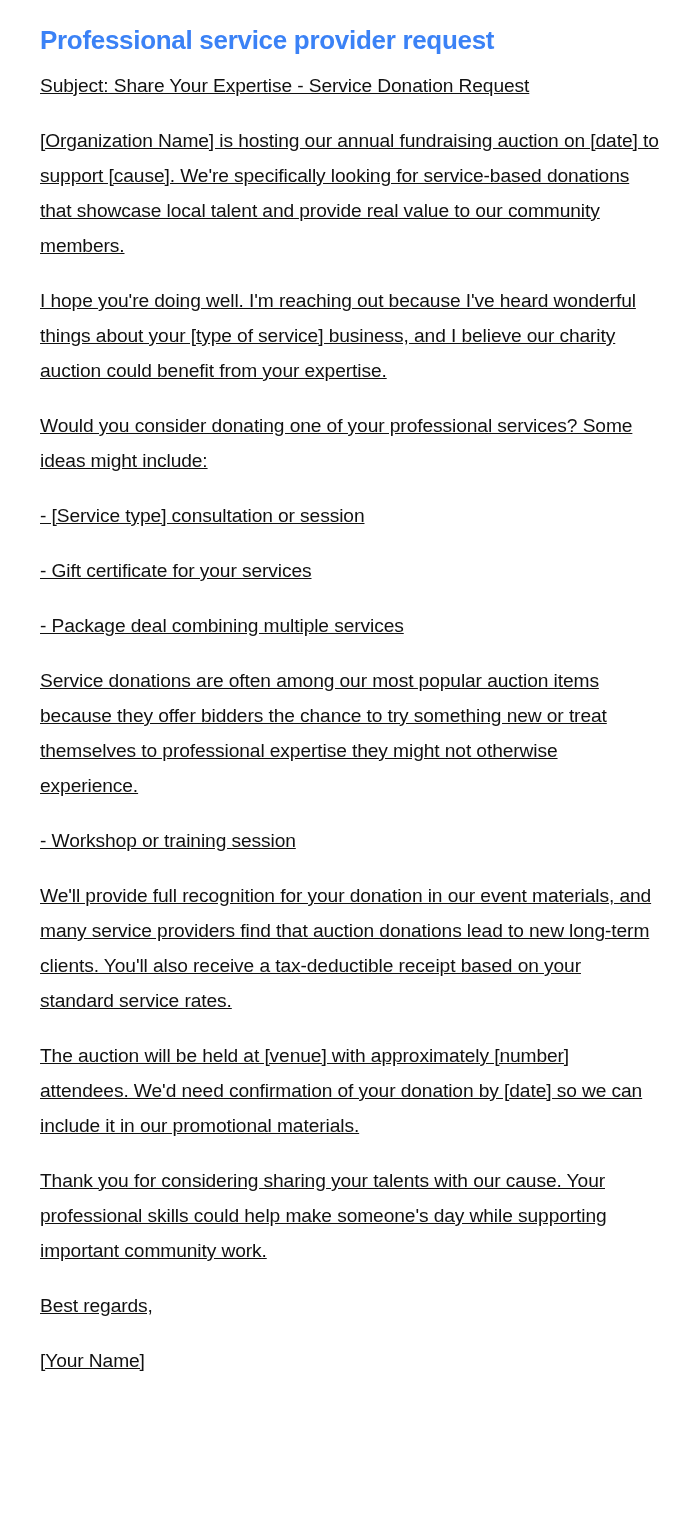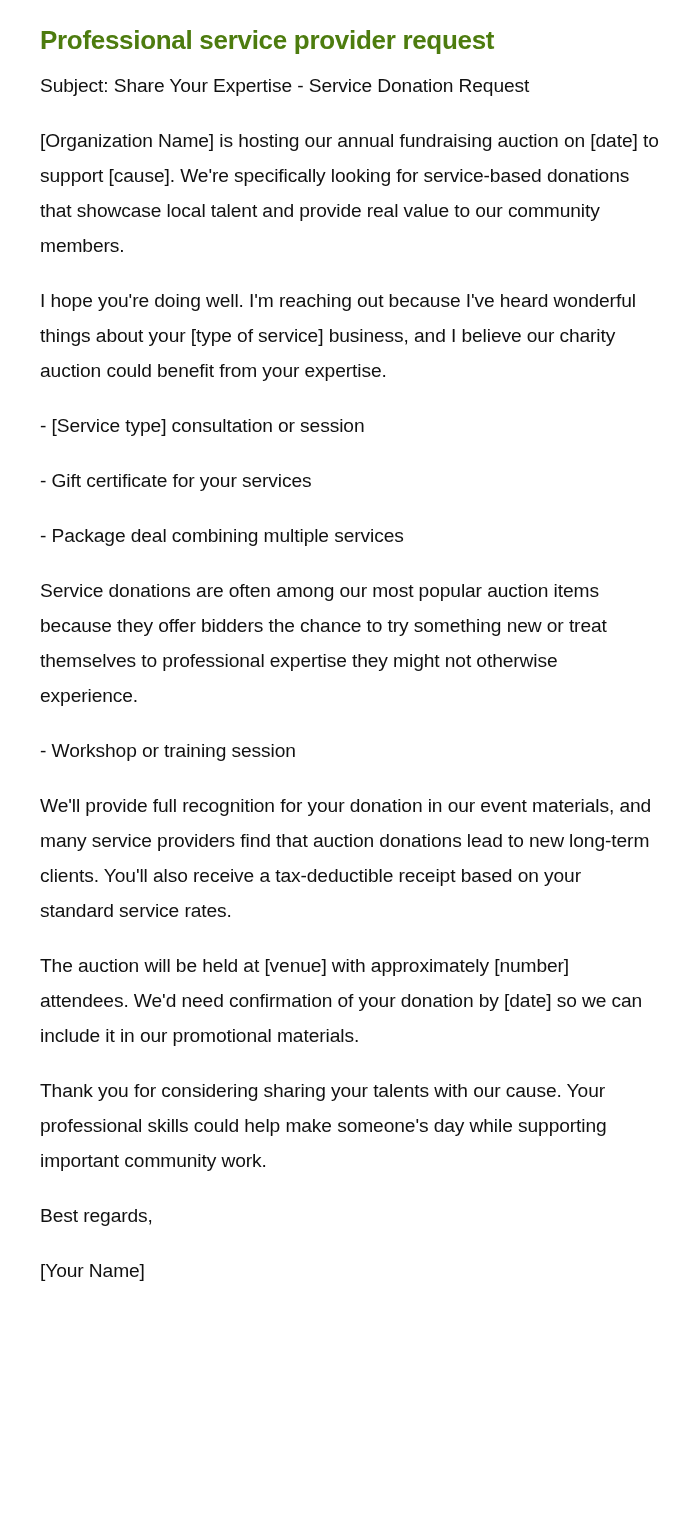--- a/index.html
+++ b/index.html
@@ -17,37 +17,39 @@
     .doc {
       padding: 22px 40px 0 40px;
       width: 620px;
     }
     .title {
       font-size: 26px;
       font-weight: bold;
       line-height: 36px;
       margin: 0 0 10px 0;
       letter-spacing: -0.3px;
-      color: #4d7c0f;
+      color: #3b82f6;
     }
     .para {
       font-size: 19.2px;
       line-height: 35px;
       margin: 0 0 20px 0;
       letter-spacing: -0.1px;
+      text-decoration: underline;
     }
   </style>
 </head>
 <body>
 
 <div class="doc">
   <h1 class="title">Professional service provider request</h1>
   <p class="para">Subject: Share Your Expertise - Service Donation Request</p>
   <p class="para">[Organization Name] is hosting our annual fundraising auction on [date] to support [cause]. We're specifically looking for service-based donations that showcase local talent and provide real value to our community members.</p>
   <p class="para">I hope you're doing well. I'm reaching out because I've heard wonderful things about your [type of service] business, and I believe our charity auction could benefit from your expertise.</p>
+  <p class="para">Would you consider donating one of your professional services? Some ideas might include:</p>
   <p class="para">- [Service type] consultation or session</p>
   <p class="para">- Gift certificate for your services</p>
   <p class="para">- Package deal combining multiple services</p>
   <p class="para">Service donations are often among our most popular auction items because they offer bidders the chance to try something new or treat themselves to professional expertise they might not otherwise experience.</p>
   <p class="para">- Workshop or training session</p>
   <p class="para">We'll provide full recognition for your donation in our event materials, and many service providers find that auction donations lead to new long-term clients. You'll also receive a tax-deductible receipt based on your standard service rates.</p>
   <p class="para">The auction will be held at [venue] with approximately [number] attendees. We'd need confirmation of your donation by [date] so we can include it in our promotional materials.</p>
   <p class="para">Thank you for considering sharing your talents with our cause. Your professional skills could help make someone's day while supporting important community work.</p>
   <p class="para">Best regards,</p>
   <p class="para">[Your Name]</p>

